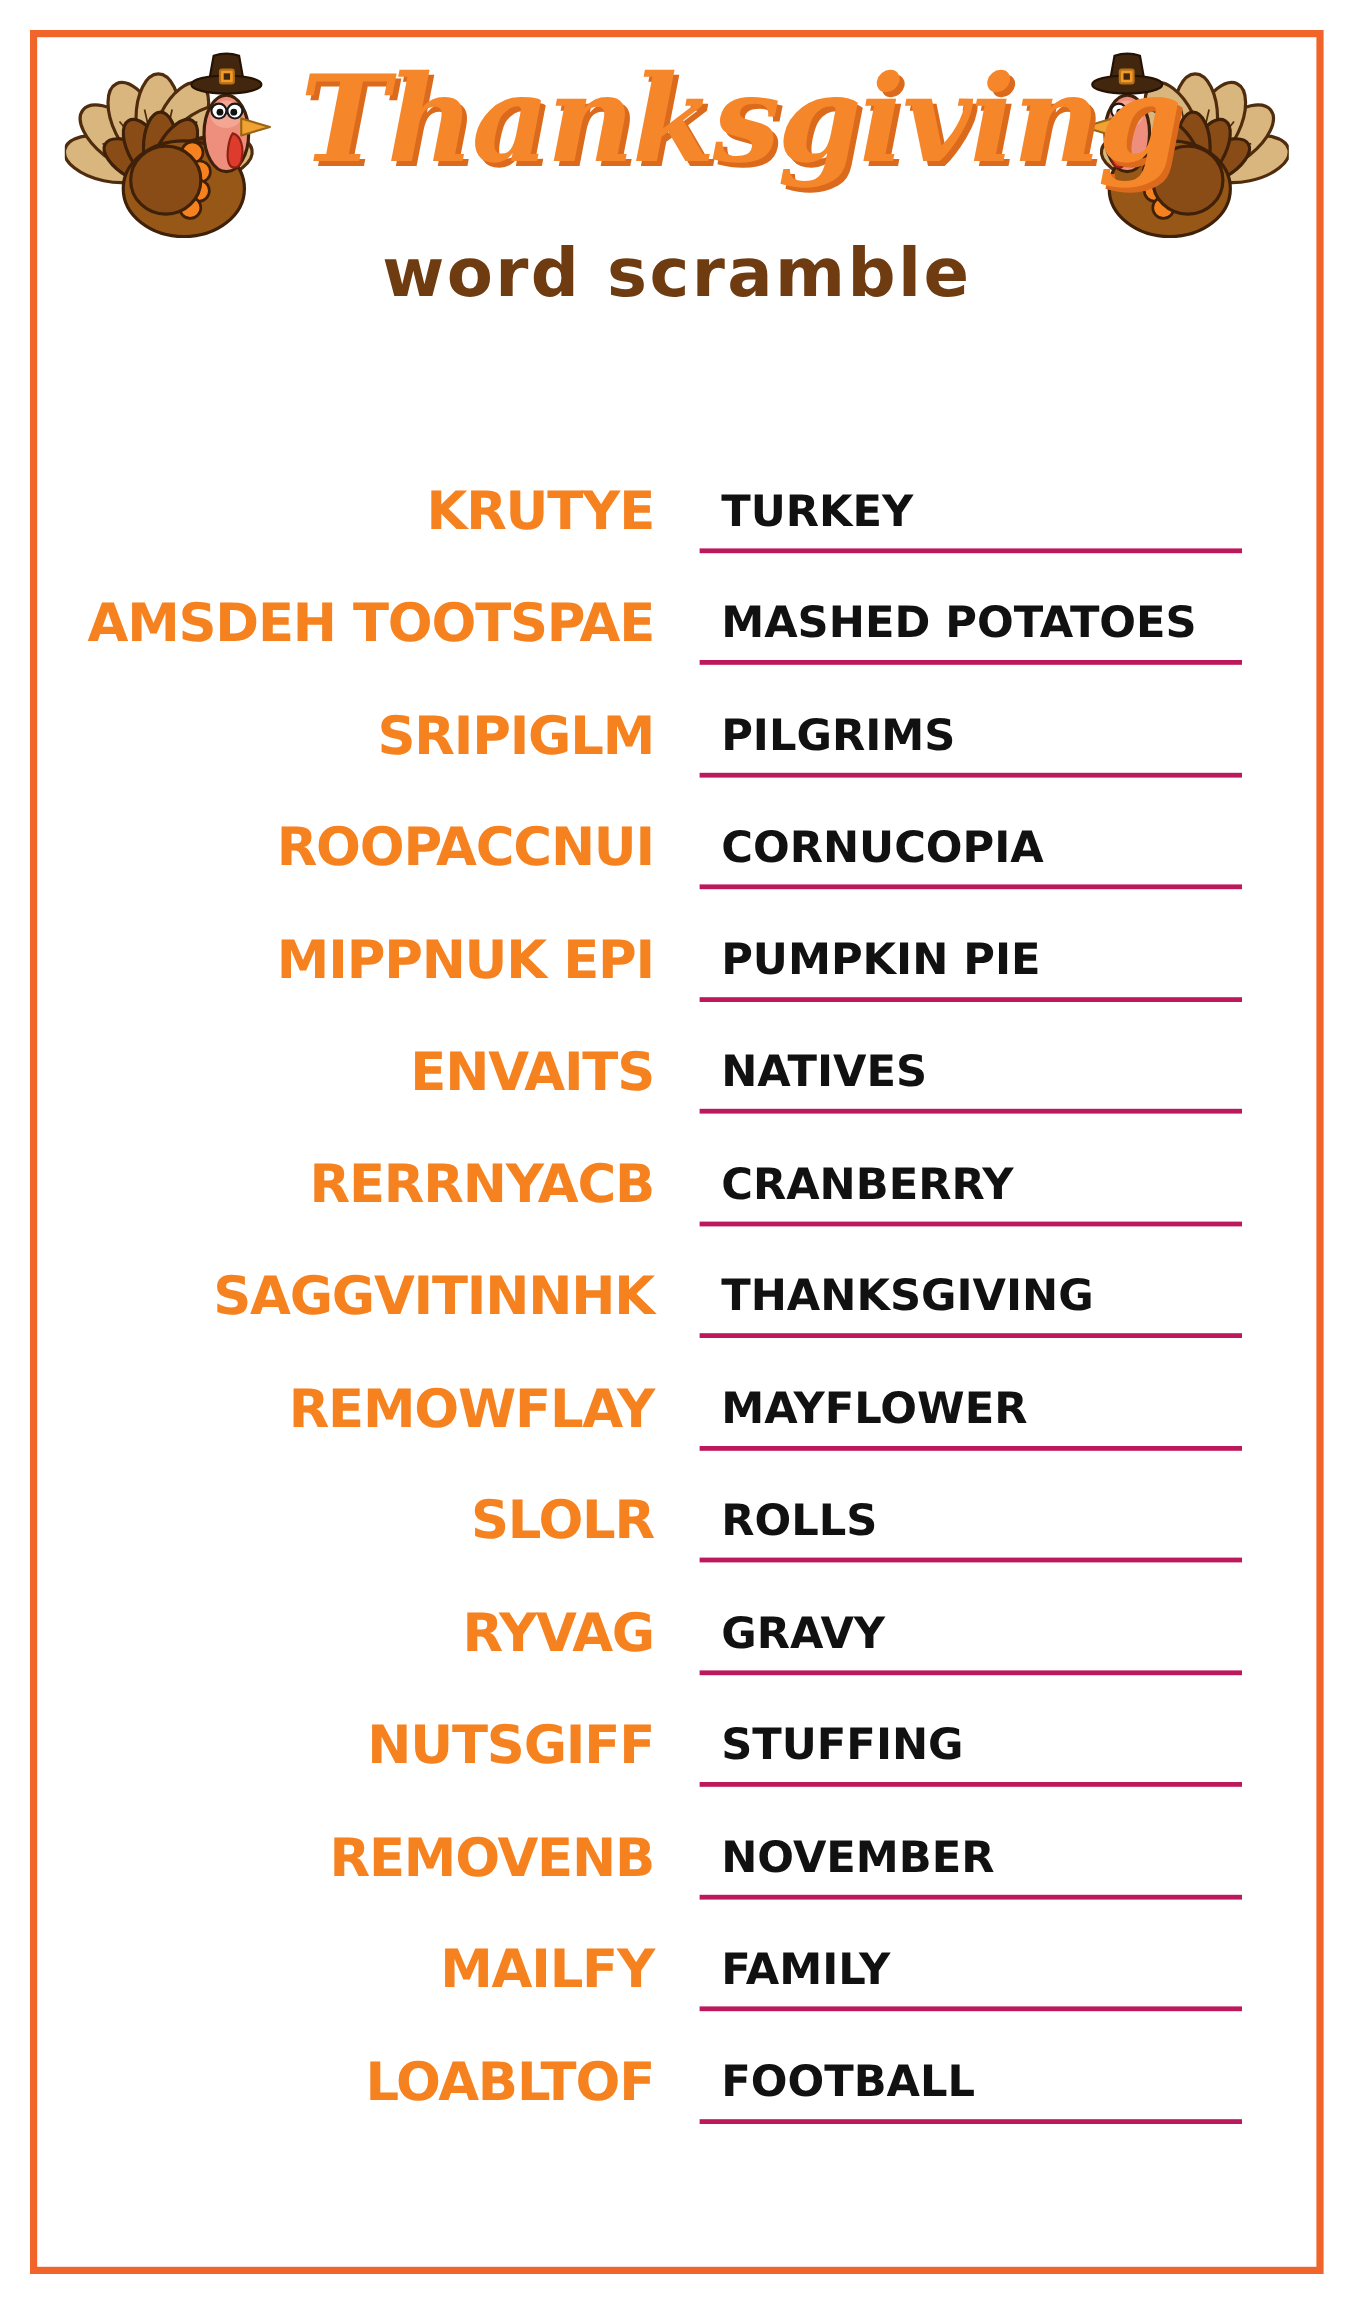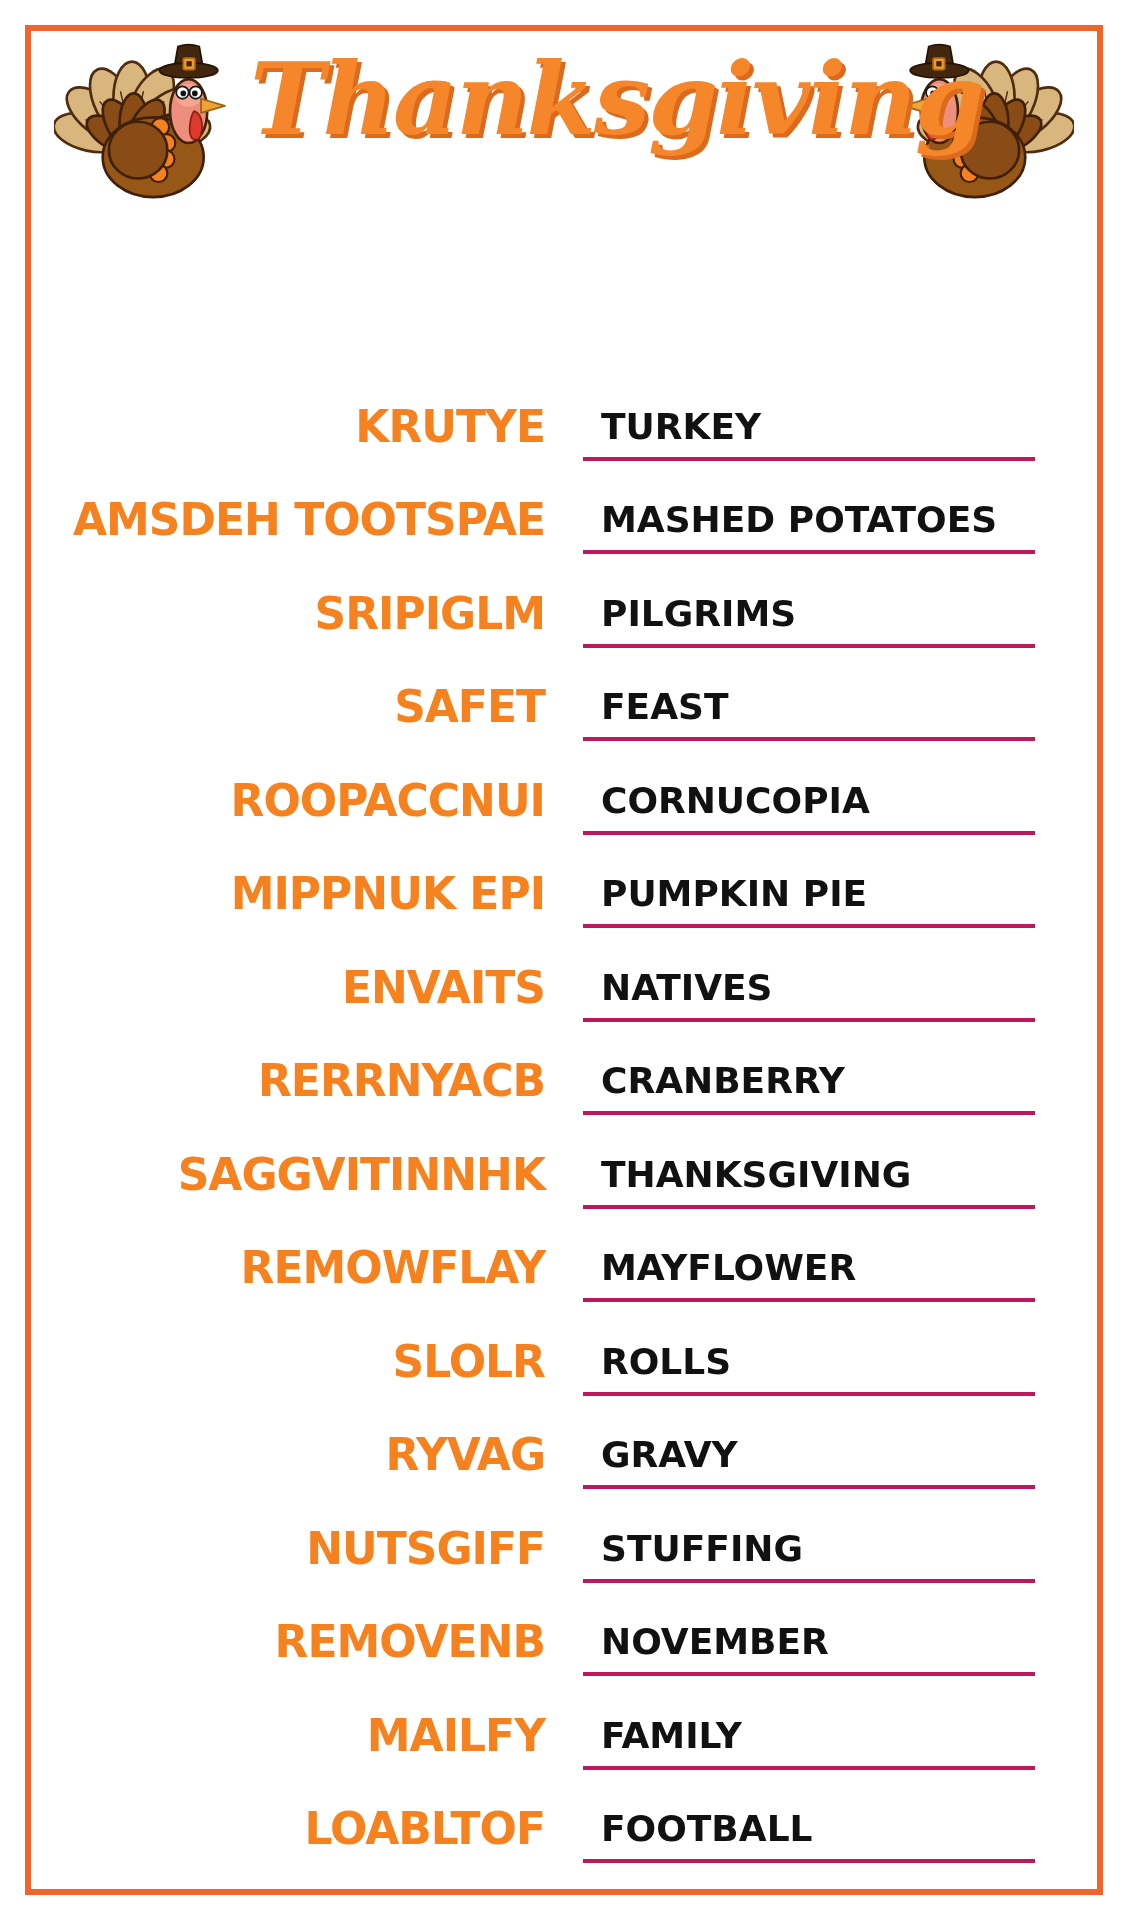--- a/index.html
+++ b/index.html
@@ -176,20 +176,21 @@
         <circle cx="159" cy="58" r="3.2" fill="#111111"></circle>
         <path d="M135,33 L169,33 L164,5 Q152,1 140,5 Z" fill="#42260d" stroke="#241204" stroke-width="2"></path>
         <ellipse cx="152" cy="32" rx="33" ry="8.5" fill="#42260d" stroke="#241204" stroke-width="2"></ellipse>
         <rect x="146" y="18" width="13" height="13" rx="2" fill="#f09a2c" stroke="#b86f12" stroke-width="2"></rect>
         <rect x="149.5" y="21.5" width="6" height="6" fill="#42260d"></rect>
       </g>
     </svg>
   </div>
 
   <h1 class="title">Thanksgiving</h1>
+  <h2 class="subtitle">word scramble</h2>
 
   <div class="list">
   <div class="row">
     <div class="scramble">KRUTYE</div>
     <div class="answer-line">
       <span>TURKEY</span>
     </div>
   </div>
 
   <div class="row">
@@ -199,26 +200,20 @@
     </div>
   </div>
 
   <div class="row">
     <div class="scramble">SRIPIGLM</div>
     <div class="answer-line">
       <span>PILGRIMS</span>
     </div>
   </div>
 
-  <div class="row">
-    <div class="scramble">SAFET</div>
-    <div class="answer-line">
-      <span>FEAST</span>
-    </div>
-  </div>
 
   <div class="row">
     <div class="scramble">ROOPACCNUI</div>
     <div class="answer-line">
       <span>CORNUCOPIA</span>
     </div>
   </div>
 
   <div class="row">
     <div class="scramble">MIPPNUK EPI</div>

